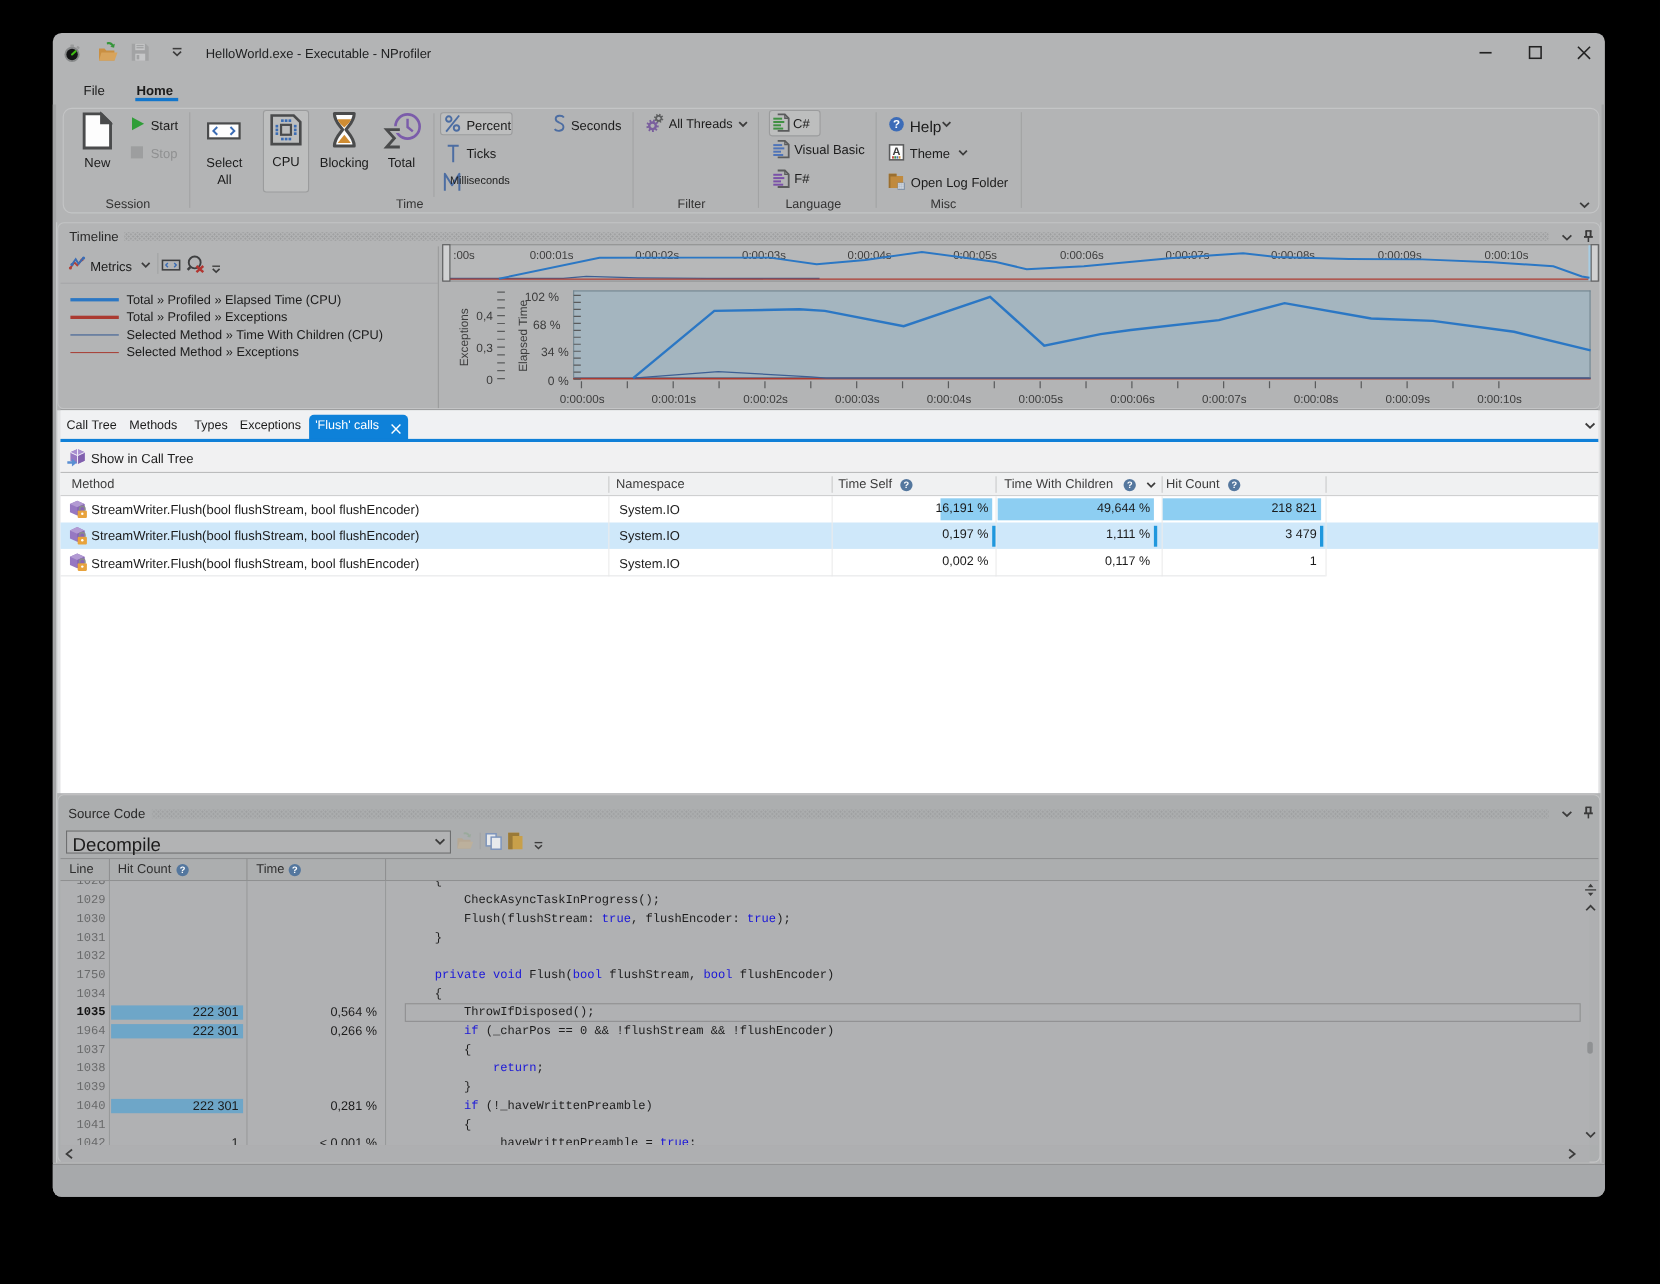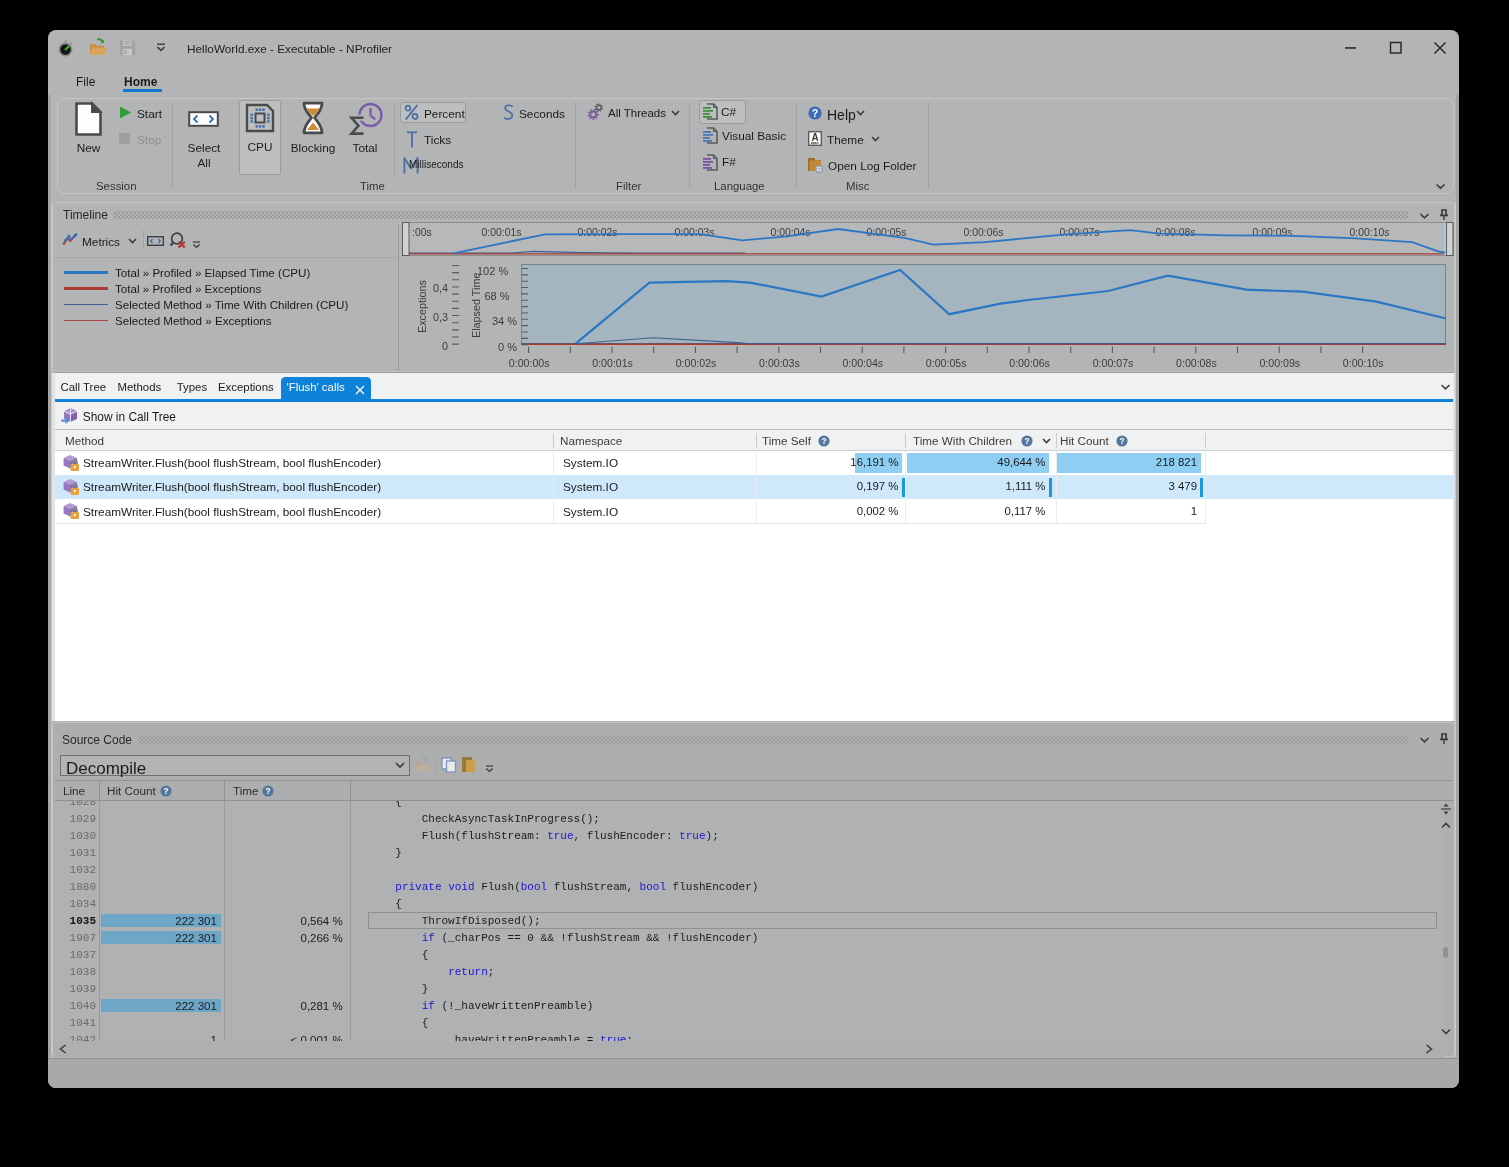--- a/index.html
+++ b/index.html
@@ -550,24 +550,24 @@
 <div class="abs" style="left:55px;top:801px;width:1390px;height:240px;background:#b0b1b3;overflow:hidden;" id="code">
   <div class="vline" style="left:43.7px;top:0;height:240px;background:#989a9b"></div>
   <div class="vline" style="left:168.7px;top:0;height:240px;background:#989a9b"></div>
   <div class="vline" style="left:294.5px;top:0;height:240px;background:#989a9b"></div>
   <div class="abs" style="left:313px;top:110.7px;width:1069px;height:16.9px;border:1px solid #8f9091;"></div>
   <div class="ln" style="top:-7.5px">1028</div>
   <div class="ln" style="top:9.5px">1029</div>
   <div class="ln" style="top:26.5px">1030</div>
   <div class="ln" style="top:43.5px">1031</div>
   <div class="ln" style="top:60.5px">1032</div>
-  <div class="ln" style="top:77.5px">1880</div>
+  <div class="ln" style="top:77.5px">1750</div>
   <div class="ln" style="top:94.5px">1034</div>
   <div class="ln lncur" style="top:111.5px">1035</div>
-  <div class="ln" style="top:128.5px">1907</div>
+  <div class="ln" style="top:128.5px">1964</div>
   <div class="ln" style="top:145.5px">1037</div>
   <div class="ln" style="top:162.5px">1038</div>
   <div class="ln" style="top:179.5px">1039</div>
   <div class="ln" style="top:196.5px">1040</div>
   <div class="ln" style="top:213.5px">1041</div>
   <div class="ln" style="top:230.5px">1042</div>
   <div class="hbar" style="top:112.8px"></div>
   <div class="hbar" style="top:129.8px"></div>
   <div class="hbar" style="top:197.8px"></div>
   <div class="hit" style="top:111.5px">222 301</div>

